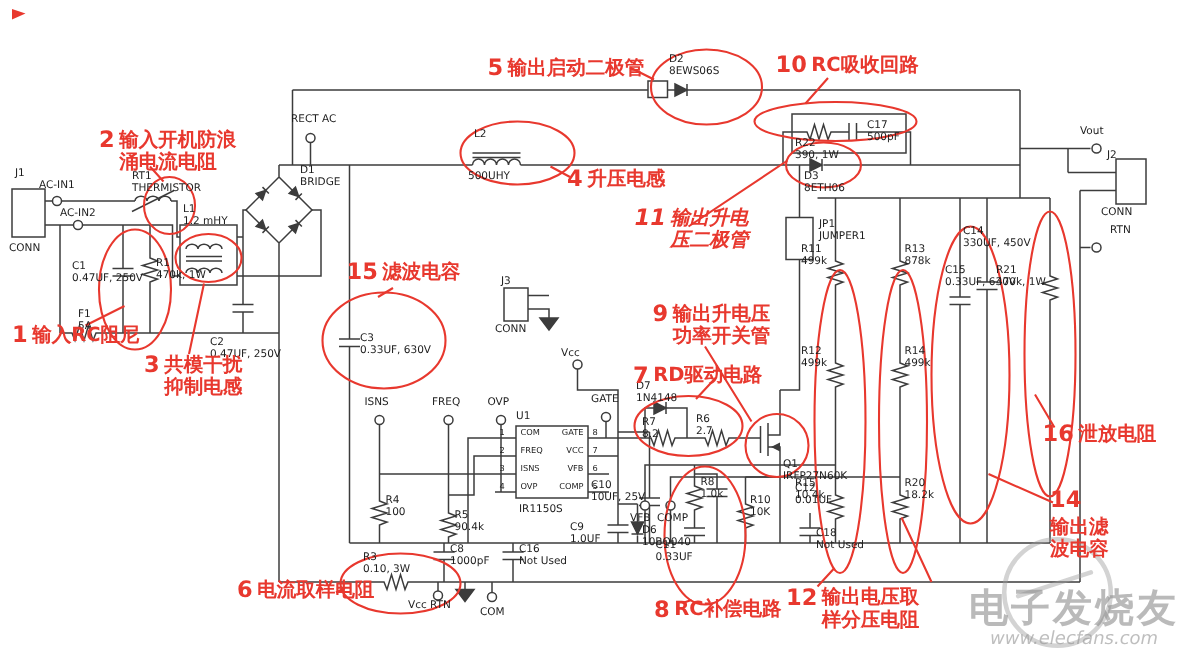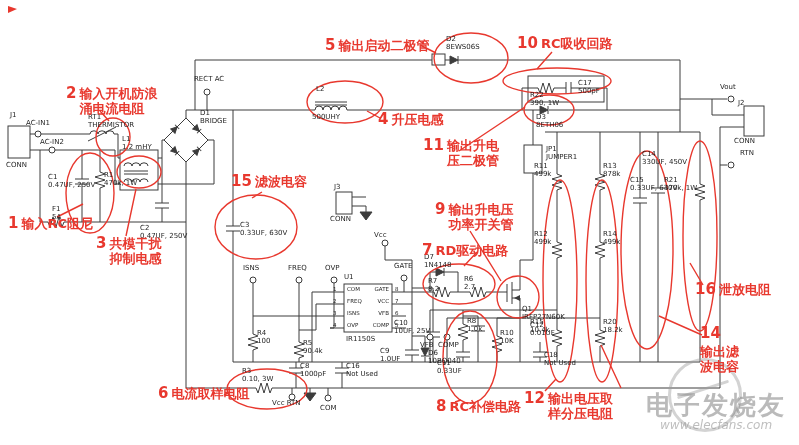--- a/index.html
+++ b/index.html
@@ -325,21 +325,21 @@
     </div>
     <div class="anno" style="left: 435px; top: 202px;">
       <span class="num">9</span>
       <span class="txt">输出升电压
 功率开关管</span>
     </div>
     <div class="anno" style="left: 517px; top: 36px;">
       <span class="num">10</span>
       <span class="txt">RC吸收回路</span>
     </div>
-    <div class="anno" style="left: 423px; top: 138px;">
+    <div class="anno" style="left: 423px; top: 138px; font-style: italic;">
       <span class="num">11</span>
       <span class="txt">输出升电
 压二极管</span>
     </div>
     <div class="anno" style="left: 524px; top: 391px;">
       <span class="num">12</span>
       <span class="txt">输出电压取
 样分压电阻</span>
     </div>
     <div class="anno" style="left: 700px; top: 326px; flex-direction: column;">

